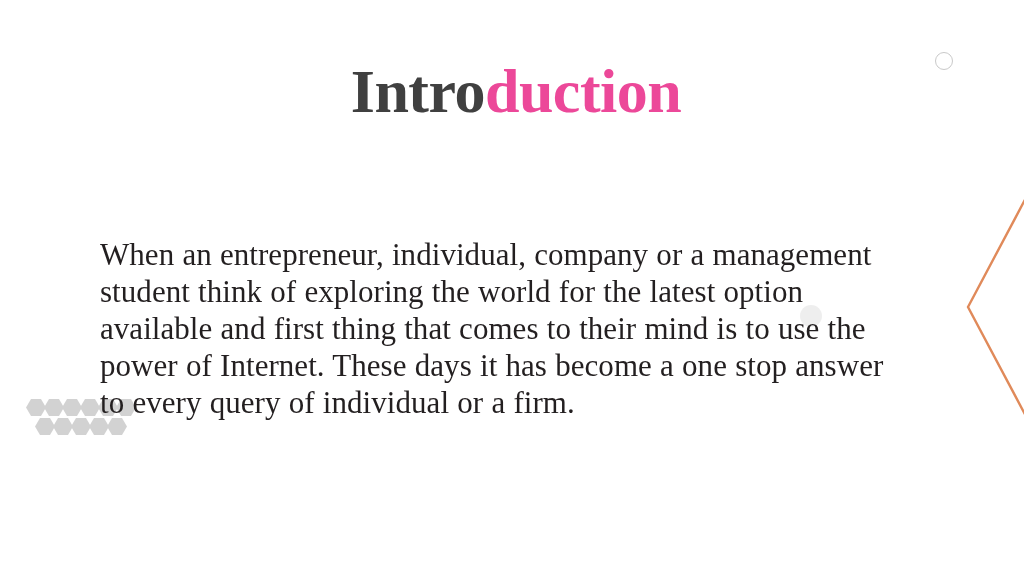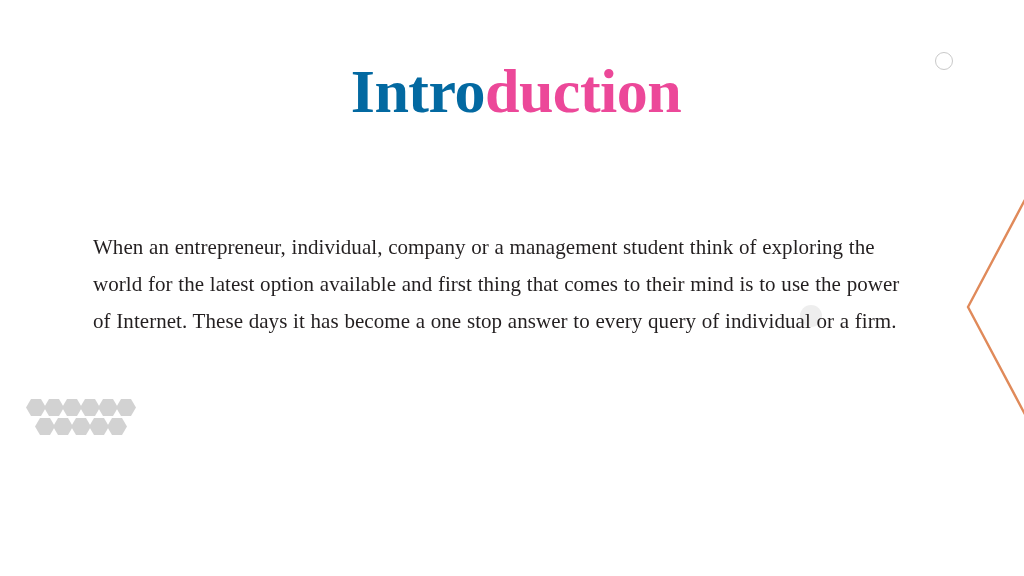--- a/index.html
+++ b/index.html
@@ -76,35 +76,35 @@
   #slide-title {
     margin: 0;
     font-family: "Liberation Serif", "DejaVu Serif", serif;
     font-size: 62px;
     font-weight: bold;
     line-height: 1.0;
     letter-spacing: -0.5px;
     padding-left: 8px;
     white-space: nowrap;
   }
-  .title-part-primary { color: #0369a1; text-align: center; }
+  .title-part-primary { color: #404040; text-align: center; }
   .title-part-accent  { color: #ec4899; }
 
   
   #body-block {
     position: absolute;
     left: 88px;
     top: 224px;
     width: 830px;
     z-index: 2;
   }
   #body-paragraph {
-    margin: 5px;
+    margin: 12px;
     font-family: "Liberation Serif", "DejaVu Serif", serif;
-    font-size: 21px;
+    font-size: 31px;
     line-height: 37px;
     color: #231f20;
     text-align: left;
     letter-spacing: 0.05px;
     word-spacing: 0.4px;
   }
 </style>
 </head>
 <body>
 

